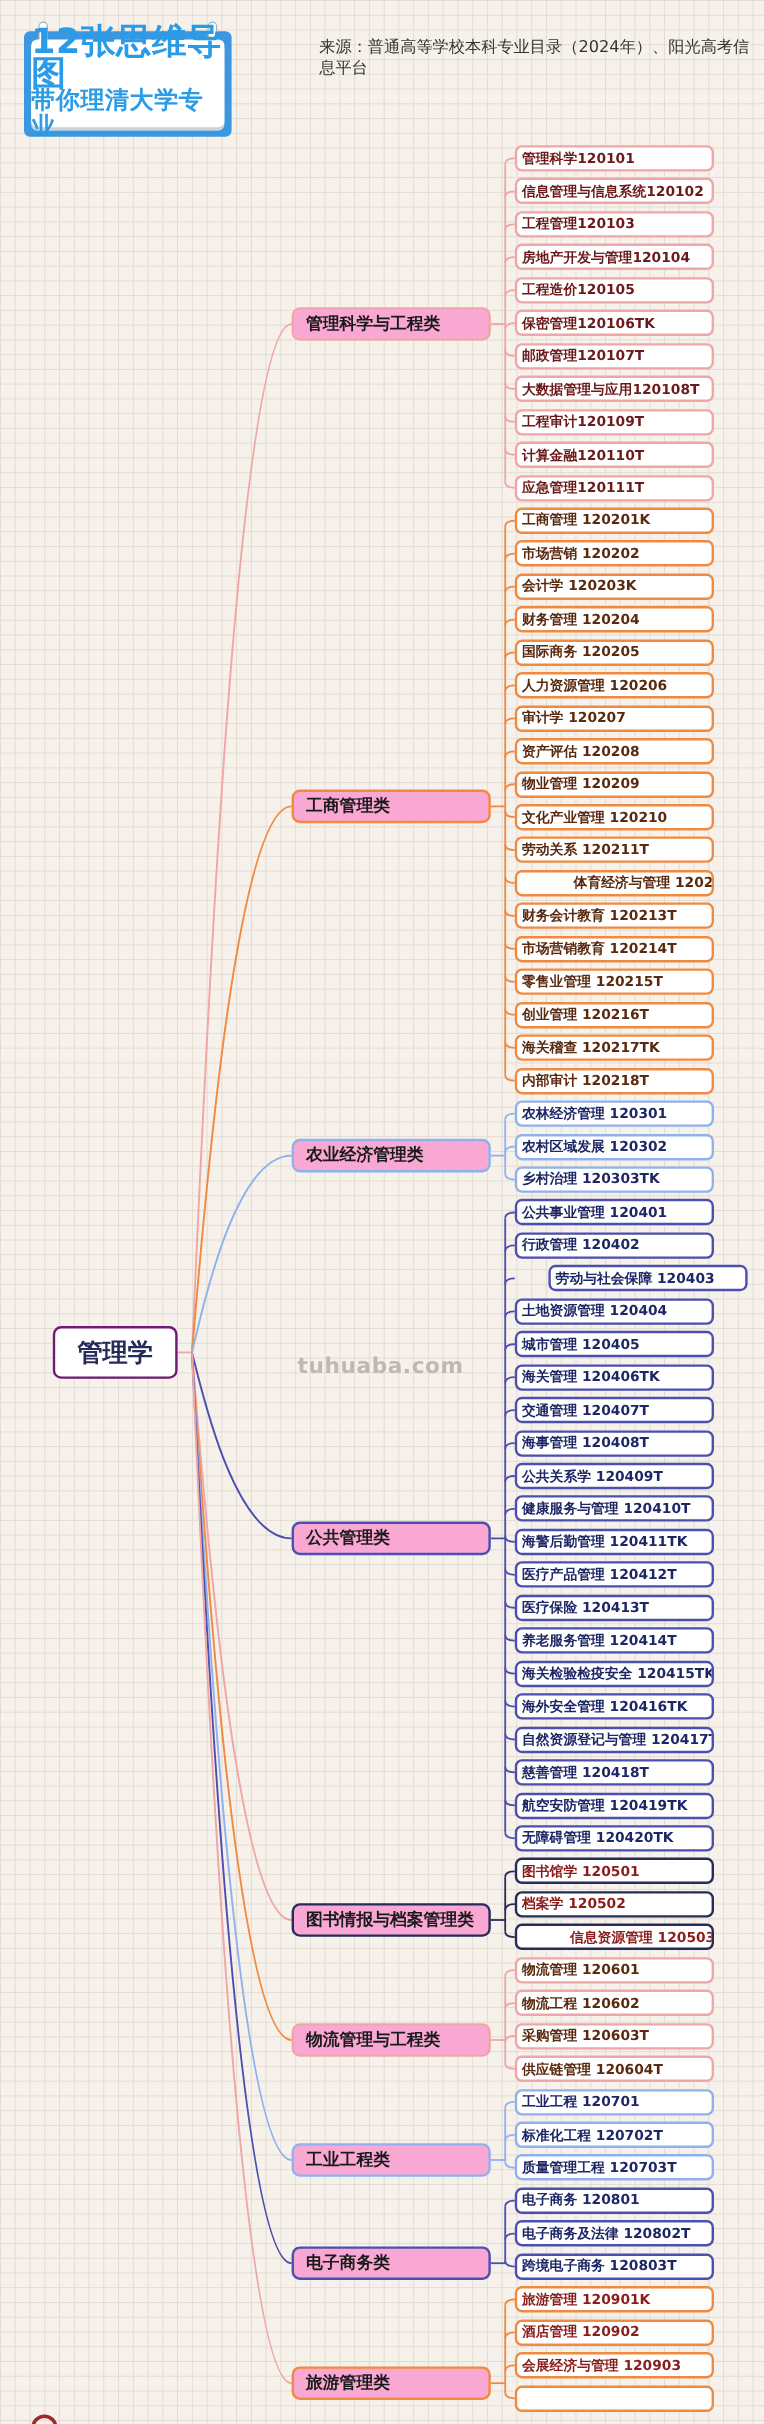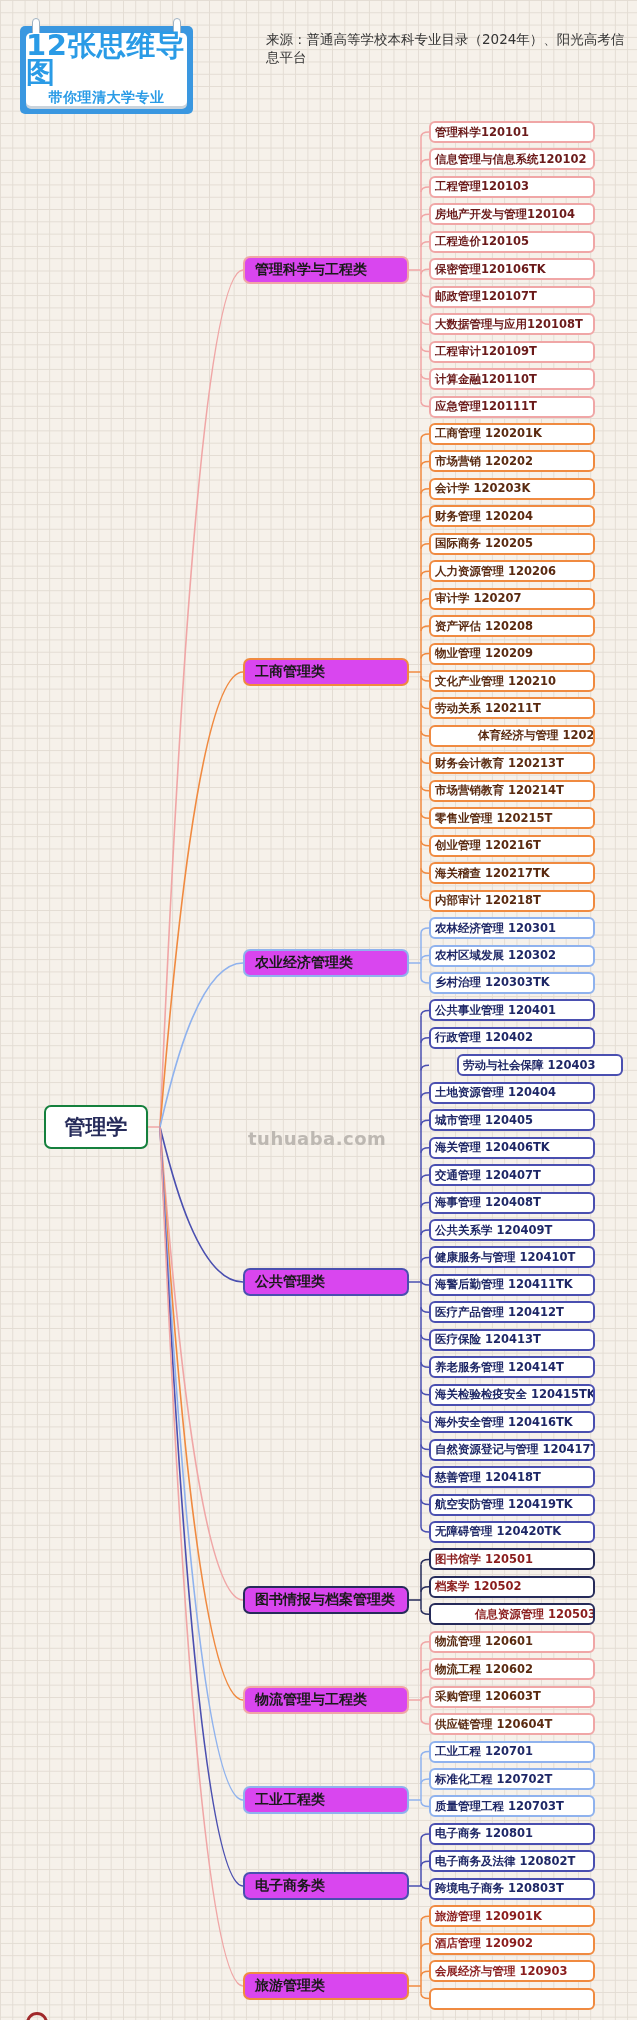--- a/index.html
+++ b/index.html
@@ -16,39 +16,39 @@
     position:absolute; left:20px; top:26px; width:173px; height:88px;
     background:#3a97e0; border-radius:5px;
   }
   .banner-inner {
     position:absolute; left:6px; top:7px; right:6px; bottom:8px;
     background:#ffffff; border-radius:5px;
     box-shadow:0 3px 0 #c9d3dc;
     display:flex; flex-direction:column; align-items:center; justify-content:center;
   }
   .banner-l1 { color:#2a9be6; font-weight:bold; font-size:29px; line-height:27px; letter-spacing:0.5px; }
-  .banner-l2 { color:#2a9be6; font-weight:bold; font-size:14px; line-height:22px; letter-spacing:0.5px; }
+  .banner-l2 { color:#2a9be6; font-weight:bold; font-size:20px; line-height:22px; letter-spacing:0.5px;font-family:Liberation Mono, monospace; }
   .ring {
     position:absolute; top:-8px; width:6px; height:22px; border:1.5px solid #9fb2c2;
     border-radius:4px; background:#fff;
   }
   .source {
     position:absolute; left:266px; top:30px; width:360px;
     font-size:13.5px; line-height:18px; color:#333;
   }
   svg.lines { position:absolute; left:0; top:0; }
   .root {
     position:absolute; left:44px; top:1105px; width:104px; height:44px;
-    background:#fff; border:2px solid #15803d; border-radius:7px; box-sizing:border-box;
+    background:#fff; border:2px solid #701a75; border-radius:7px; box-sizing:border-box;
     display:flex; align-items:center; justify-content:center;
     font-size:21px; font-weight:bold; color:#262b5a;
   }
   .cat {
     position:absolute; left:243px; width:166px; height:28px; box-sizing:border-box;
-    background:#d946ef; border:2px solid; border-radius:7px;
+    background:#f9a8d4; border:2px solid; border-radius:7px;
     display:flex; align-items:center; padding-left:10px;
     font-size:14px; font-weight:bold; color:#1a1a1a;
   }
   .leaf {
     position:absolute; left:429px; width:166px; height:22px; box-sizing:border-box;
     background:#fff; border:2px solid; border-radius:6px;
     display:flex; align-items:center; padding-left:4px;
     font-size:11.5px; font-weight:bold; white-space:nowrap; overflow:hidden;
   }
   .watermark {

